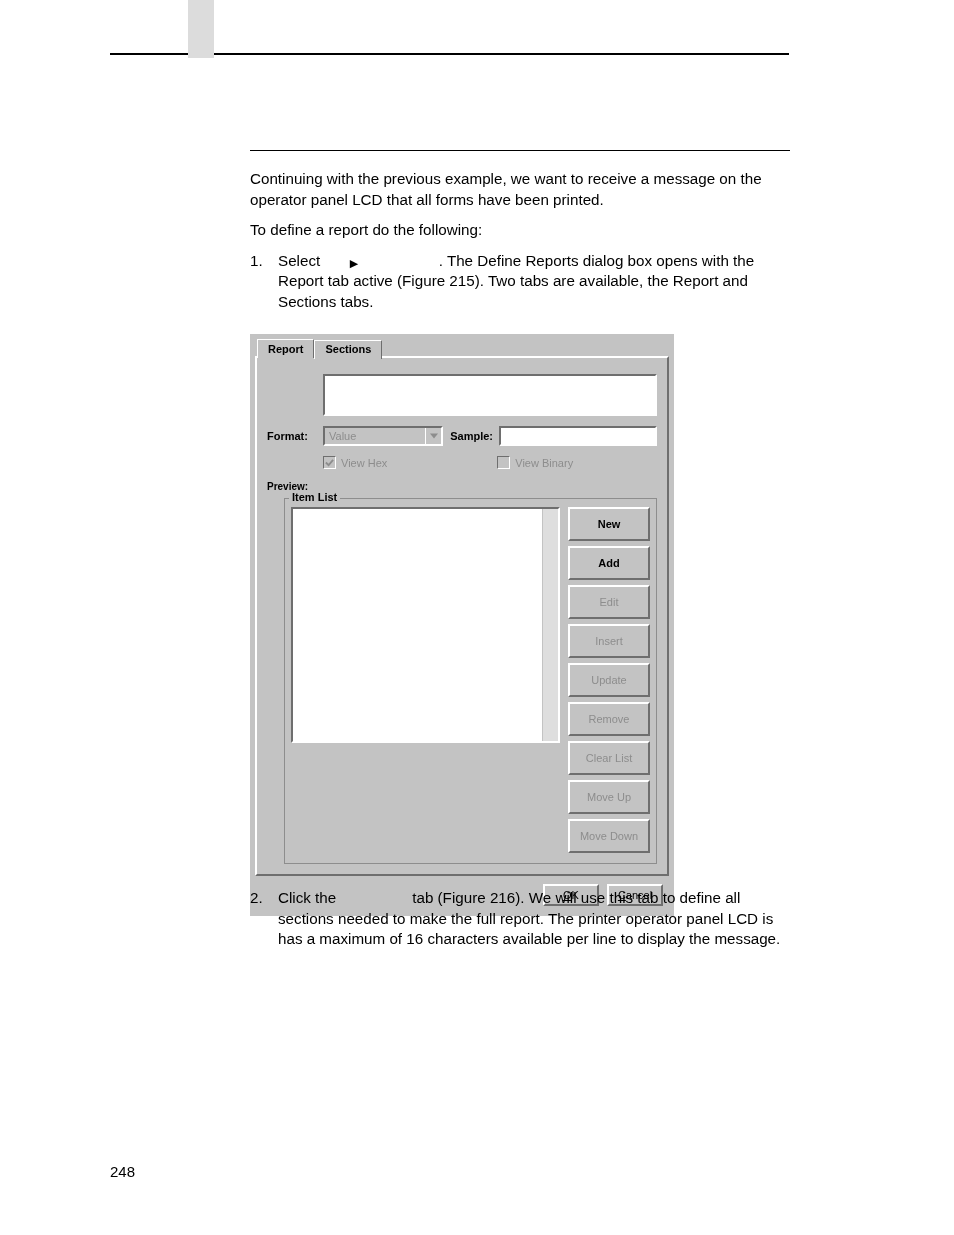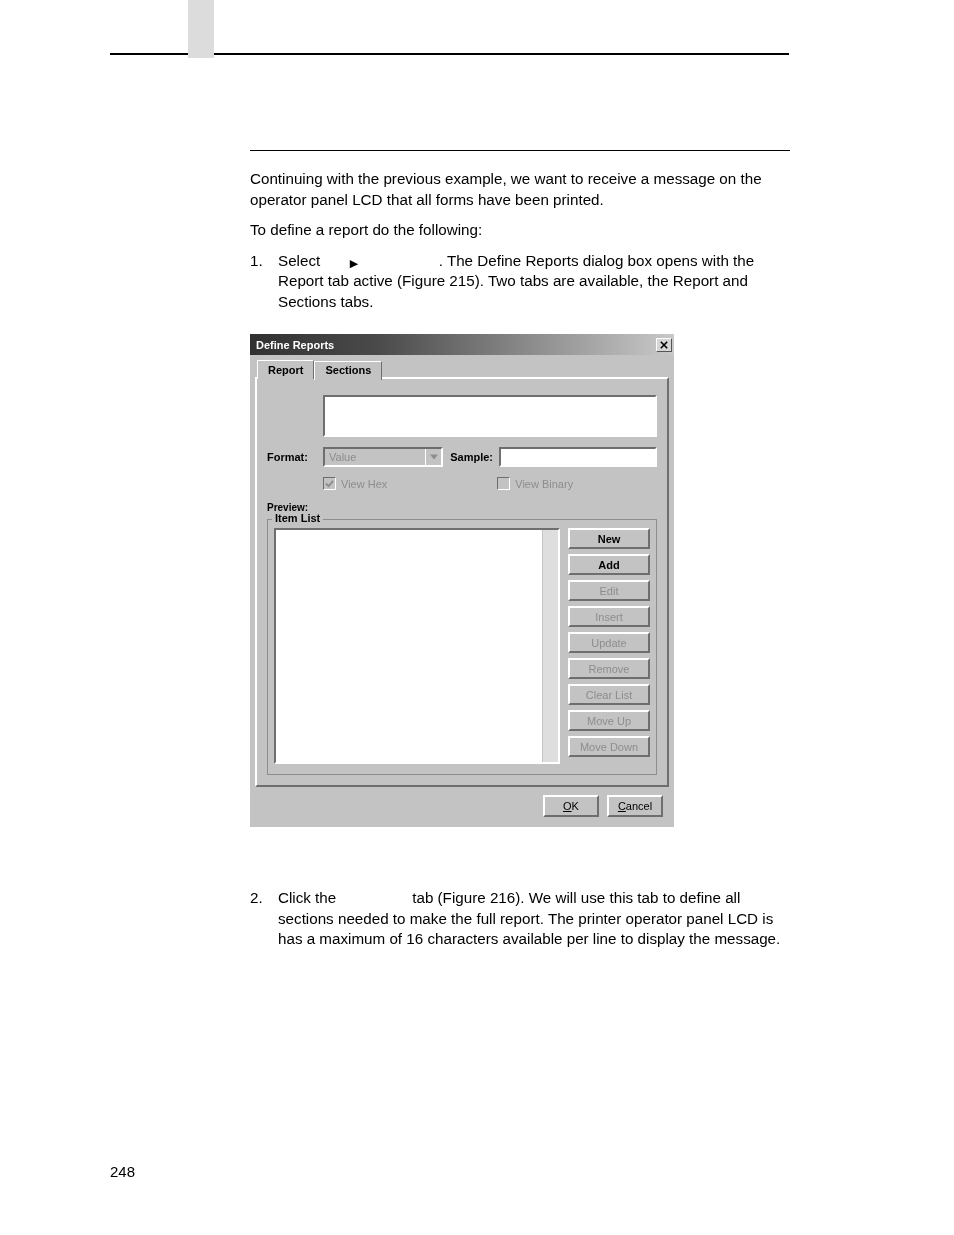--- a/index.html
+++ b/index.html
@@ -200,20 +200,21 @@
     font-size: 10px;
     margin: 4px 0 2px 0;
   }
 
   
   .fieldset {
     border: 1px solid #8d8d8d;
     padding: 8px 6px 10px 6px;
     position: relative;
     margin-top: 6px;
+    margin-left: 17px;
   }
   .fieldset .legend {
     position: absolute;
     top: -8px; left: 4px;
     background: #c3c3c3;
     padding: 0 3px;
     font-size: 11px;
     font-weight: bold;
   }
   .list-row { display: flex; }
@@ -227,21 +228,21 @@
     display: flex;
   }
   .listbox .listarea { flex: 1; }
   .listbox .sb {
     width: 16px;
     background: #dedede;
     border-left: 1px solid #c3c3c3;
   }
   .btn-col { width: 82px; display: flex; flex-direction: column; gap: 5px; }
   .win-btn {
-    height: 21px;
+    height: 34px;
     background: #c3c3c3;
     border: 2px solid;
     border-color: #fff #6e6e6e #6e6e6e #fff;
     font-size: 11px;
     display: flex; align-items: center; justify-content: center;
     font-weight: bold;
     color: #000;
   }
   .win-btn.disabled { color: #8d8d8d; font-weight: normal; }
 
@@ -284,29 +285,20 @@
   <div class="step-row">
     <div class="step-num">1.</div>
     <div style="flex:1">
       <span>Select</span>
       <span class="arrow">&nbsp;&nbsp;&nbsp;&nbsp;&nbsp;&nbsp;&nbsp;▶&nbsp;&nbsp;&nbsp;&nbsp;&nbsp;&nbsp;&nbsp;&nbsp;&nbsp;&nbsp;&nbsp;&nbsp;&nbsp;&nbsp;&nbsp;&nbsp;&nbsp;&nbsp;&nbsp;&nbsp;&nbsp;&nbsp;&nbsp;&nbsp;&nbsp;</span><span>. The Define Reports dialog box opens with the Report tab active (Figure 215). Two tabs are available, the Report and Sections tabs.</span>
     </div>
   </div>
 </div>
 
 <div class="dialog-holder">
-  <div class="titlebar">
-    <span>Define Reports</span>
-    <span class="spacer"></span>
-    <span class="close-btn">
-      <svg viewBox="0 0 10 10">
-          <path d="M1 1 L9 9 M9 1 L1 9" stroke="#000" stroke-width="2"></path>
-        </svg>
-    </span>
-  </div>
   <div class="dialog-body">
     <div class="tab-strip">
       <div class="tab"><span>Report</span></div>
       <div class="tab inactive"><span>Sections</span></div>
     </div>
     <div class="tab-page">
 
 
       <div class="row">
         <div class="lbl"></div>

